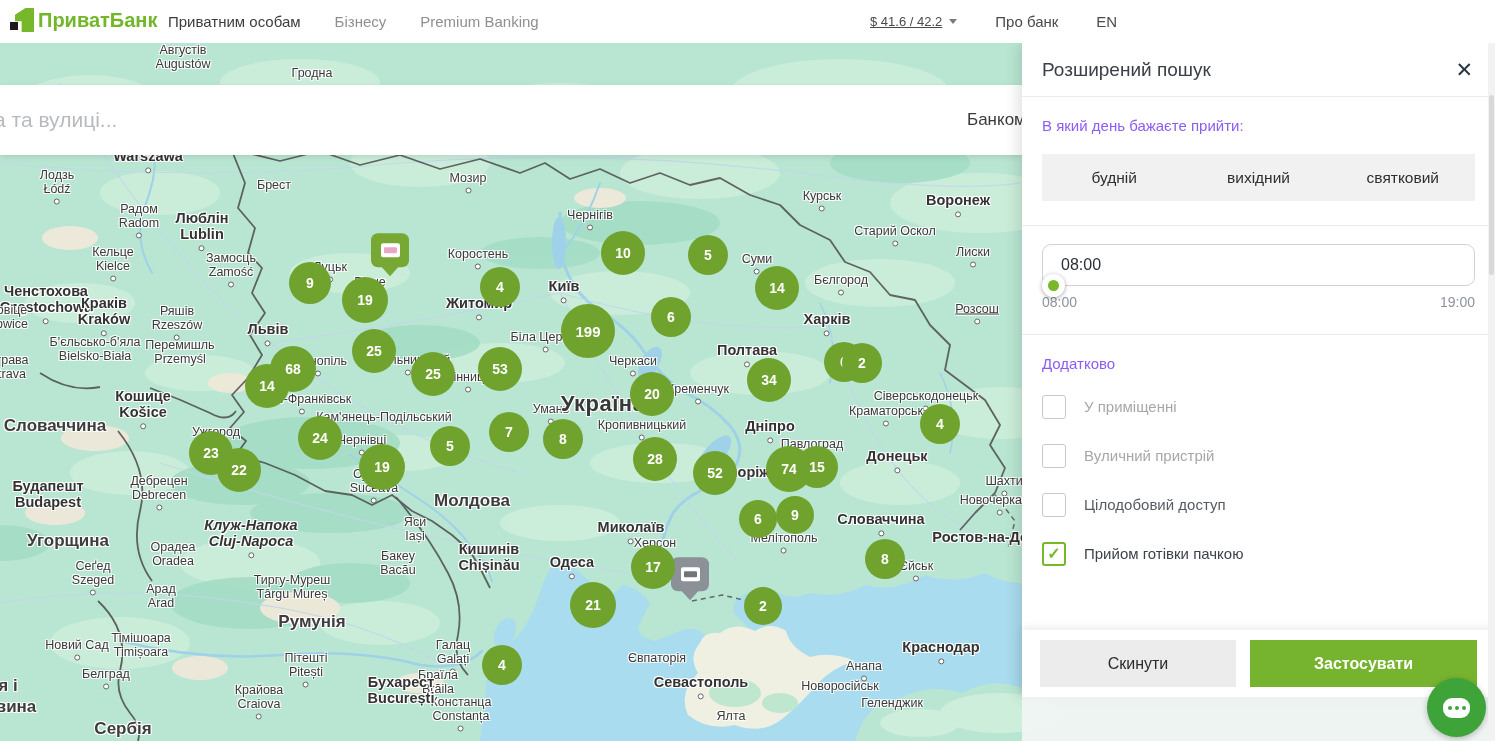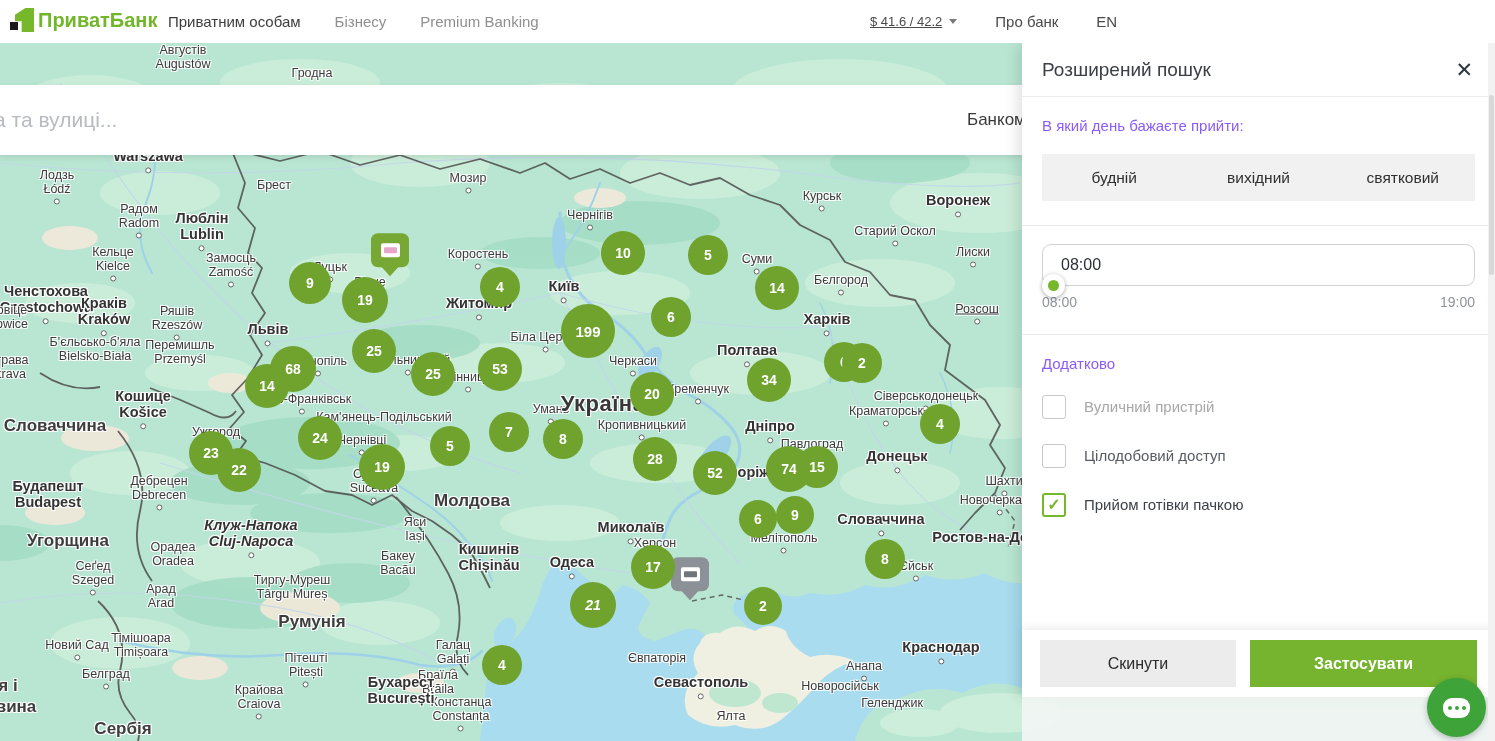--- a/index.html
+++ b/index.html
@@ -382,21 +382,21 @@
       <div class="marker" style="left: 450px; top: 403px; width: 40px; height: 40px;">5</div>
       <div class="marker" style="left: 509px; top: 389px; width: 40px; height: 40px;">7</div>
       <div class="marker" style="left: 563px; top: 396px; width: 40px; height: 40px;">8</div>
       <div class="marker" style="left: 655px; top: 416px; width: 44px; height: 44px;">28</div>
       <div class="marker" style="left: 715px; top: 430px; width: 44px; height: 44px;">52</div>
       <div class="marker" style="left: 789px; top: 426px; width: 46px; height: 46px;">74</div>
       <div class="marker" style="left: 817px; top: 424px; width: 42px; height: 42px;">15</div>
       <div class="marker" style="left: 758px; top: 476px; width: 38px; height: 38px;">6</div>
       <div class="marker" style="left: 795px; top: 472px; width: 38px; height: 38px;">9</div>
       <div class="marker" style="left: 653px; top: 524px; width: 44px; height: 44px;">17</div>
-      <div class="marker" style="left: 593px; top: 562px; width: 46px; height: 46px; font-style: italic;">21</div>
+      <div class="marker" style="left: 593px; top: 562px; width: 46px; height: 46px;">21</div>
       <div class="marker" style="left: 763px; top: 563px; width: 38px; height: 38px;">2</div>
       <div class="marker" style="left: 885px; top: 516px; width: 40px; height: 40px;">8</div>
       <div class="marker" style="left: 502px; top: 622px; width: 40px; height: 40px;">4</div>
     </div>
 </div>
 
 <svg class="top-arc" width="290" height="14" viewBox="0 0 290 14">
   <path d="M 5 3 Q 145 16 285 2" stroke="#85ba29" stroke-width="6" fill="none" stroke-linecap="round"></path>
 </svg>
 
@@ -455,20 +455,24 @@
       <div class="time-range">
         <span>08:00</span>
         <span>19:00</span>
       </div>
     </div>
     <div class="sec last">
       <p class="q">Додатково</p>
       <div id="checkboxes">
           <div class="cb-row">
             <span class="cb-box"></span>
+            <span class="cb-label muted">У приміщенні</span>
+          </div>
+          <div class="cb-row">
+            <span class="cb-box"></span>
             <span class="cb-label muted">Вуличний пристрій</span>
           </div>
           <div class="cb-row">
             <span class="cb-box"></span>
             <span class="cb-label mid">Цілодобовий доступ</span>
           </div>
           <div class="cb-row">
             <span class="cb-box checked">✓</span>
             <span class="cb-label dark">Прийом готівки пачкою</span>
           </div>

